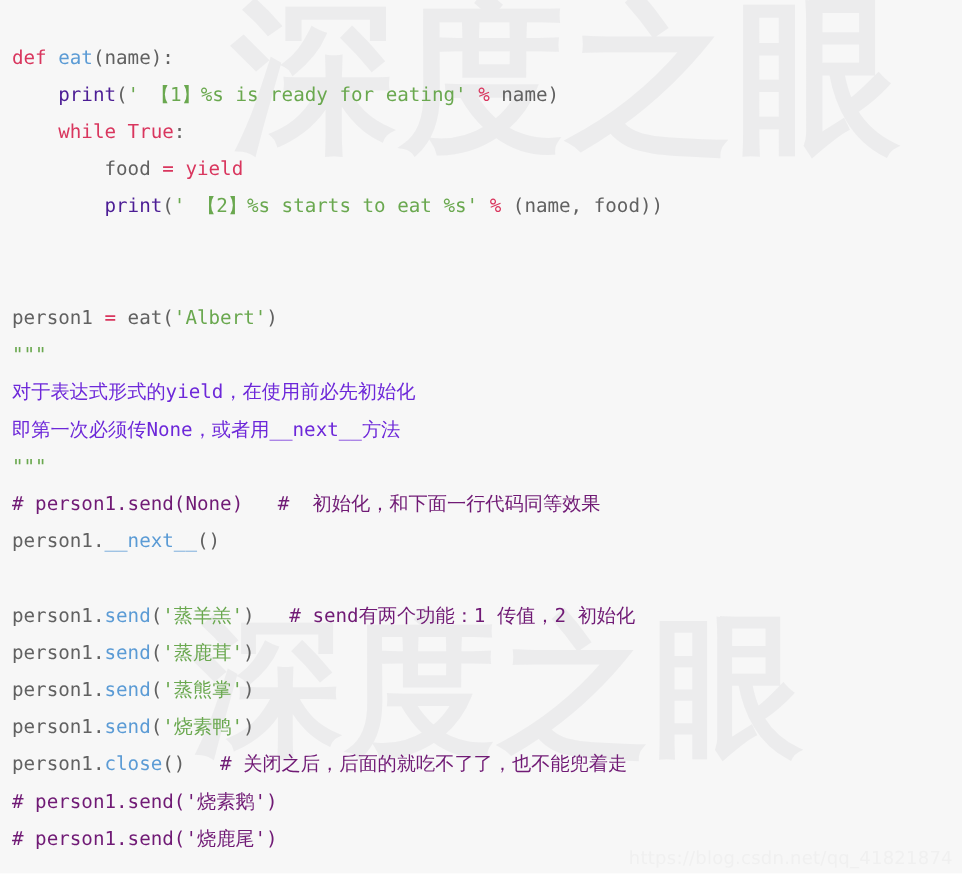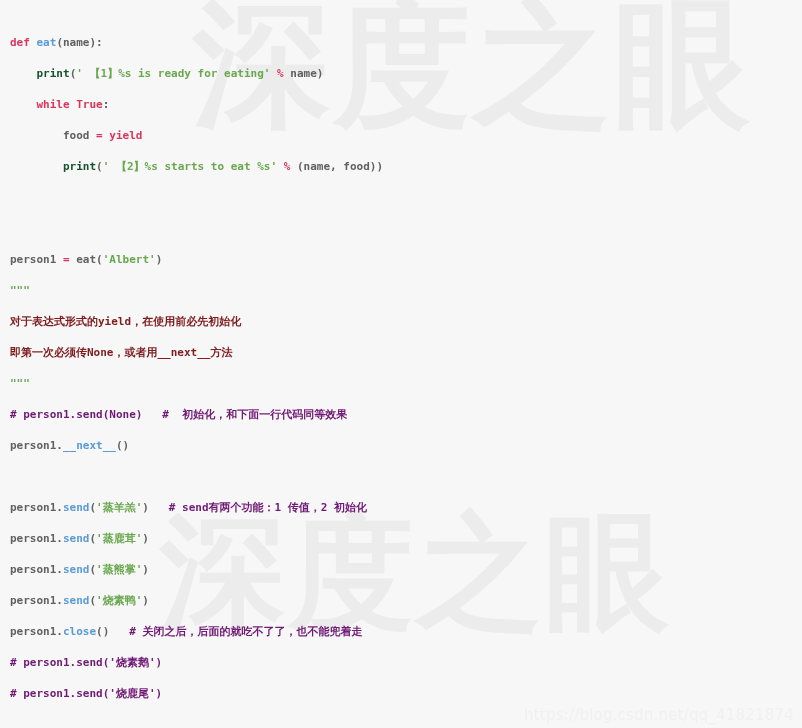--- a/index.html
+++ b/index.html
@@ -52,43 +52,42 @@
     user-select: none;
     pointer-events: none;
     z-index: 3;
   }
 
   
   .code-block {
     position: relative;
     z-index: 2;
     padding: 16px 0 0 10px;
-    font-size: 11px;
+    font-size: 16px;
     line-height: 31px;
     white-space: pre;
     tab-size: 4;
-    font-weight: bold;
   }
   .code-line {
     min-height: 31px;
     white-space: pre;
   }
   .code-line.blank {
     min-height: 31px;
   }
 
   
   .tok-default  { color: #616161; }
   .tok-keyword  { color: #d9365e; }
   .tok-func     { color: #5b9bd5; }
-  .tok-builtin  { color: #14532d; }
+  .tok-builtin  { color: #4c1d95; }
   .tok-string   { color: #6aa84f; }
   .tok-operator { color: #d9365e; }
   .tok-comment  { color: #701a75; }
-  .tok-doc      { color: #7f1d1d; }
+  .tok-doc      { color: #6d28d9; }
   .tok-docmark  { color: #6aa84f; }
   .tok-punct    { color: #616161; }
 
   
   .cjk {
     font-family: "DejaVu Sans", "Liberation Sans", sans-serif;
   }
 </style>
 </head>
 <body>

